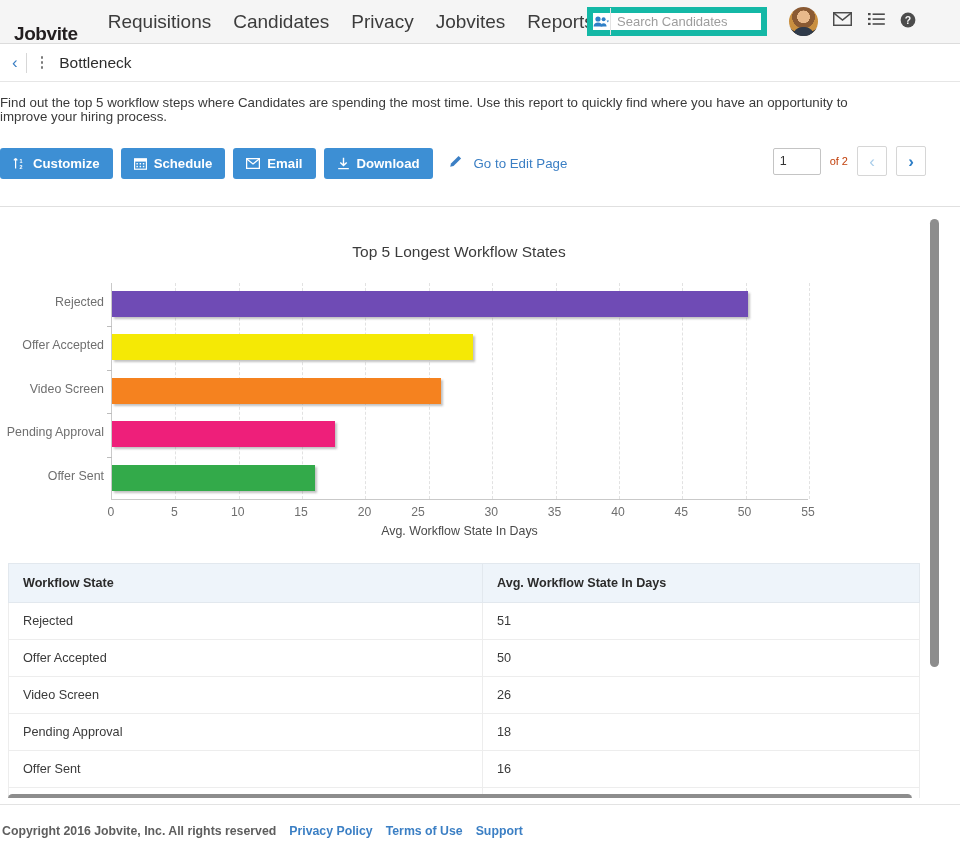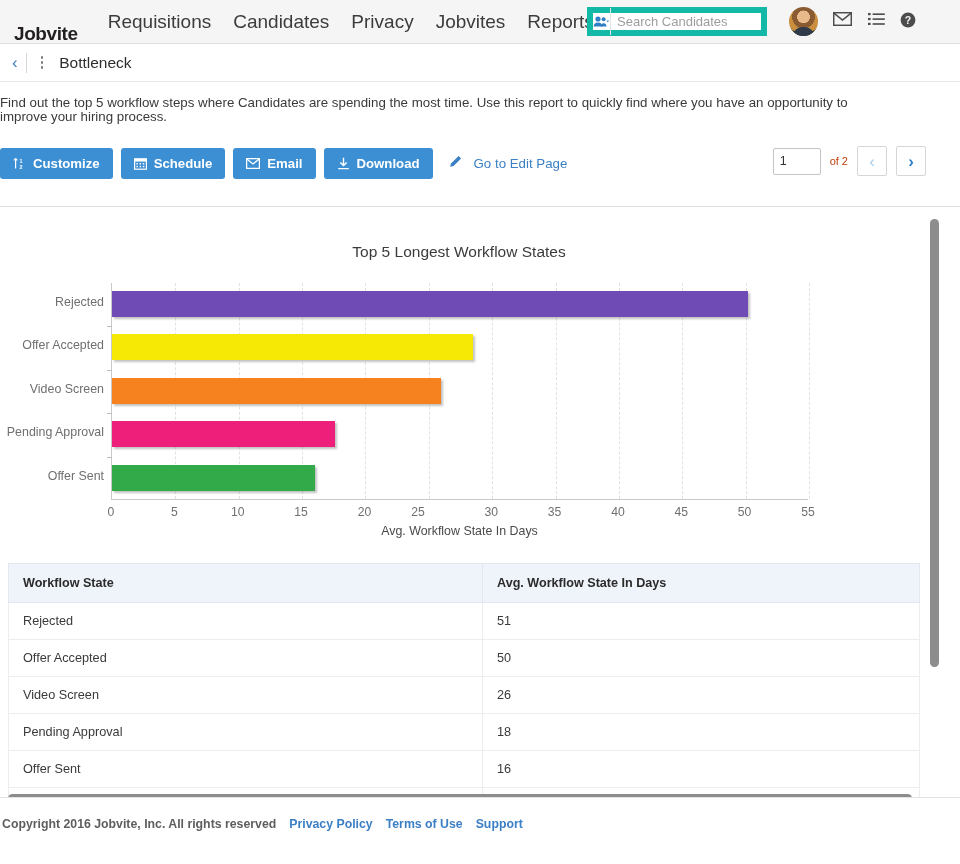--- a/index.html
+++ b/index.html
@@ -340,21 +340,21 @@
     position: absolute;
     left: 8px; top: 587px;
     width: 904px; height: 9px;
     background: #8d8d8d;
     border-radius: 5px;
   }
 
   
   .footer {
     position: absolute;
-    left: 0; bottom: 15px;
+    left: 0; bottom: 8px;
     width: 960px;
     height: 52px;
     border-top: 1px solid #e3e3e3;
     display: flex;
     align-items: center;
     padding-left: 2px;
     gap: 13px;
     background: #fff;
   }
   .copy {

